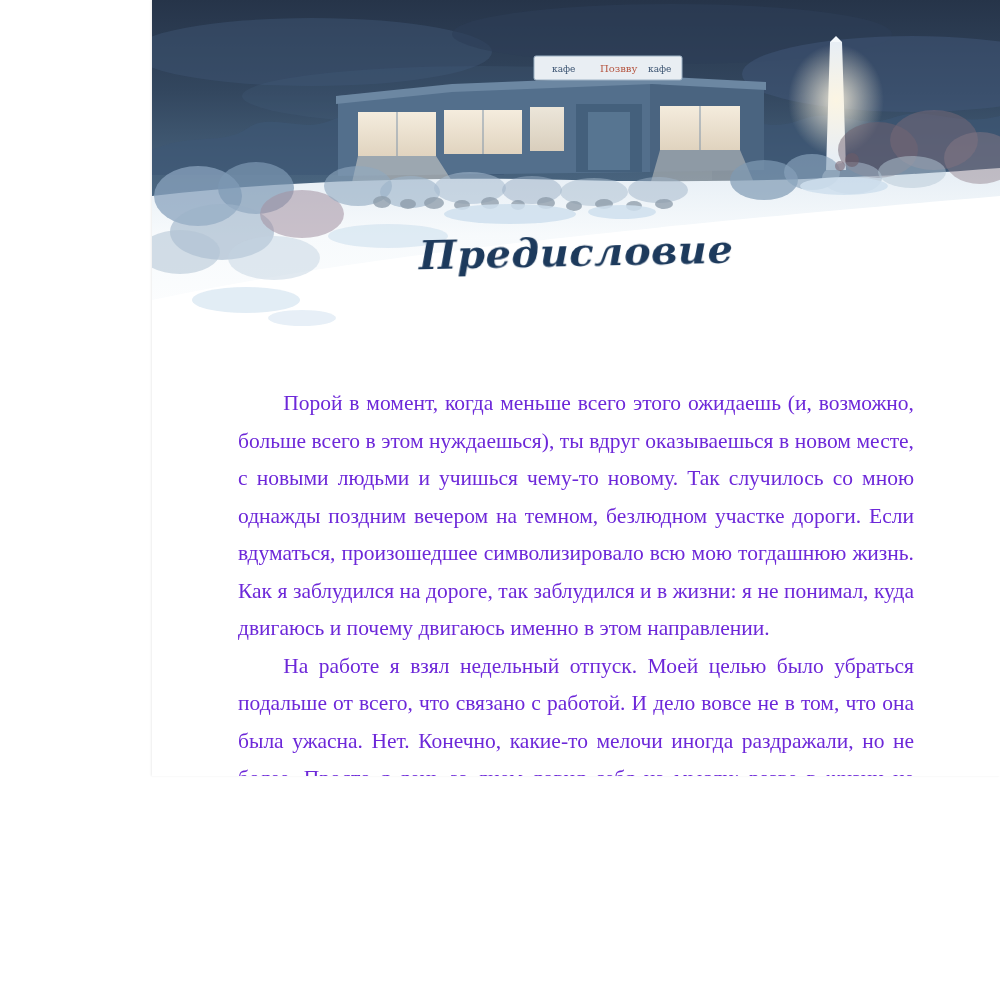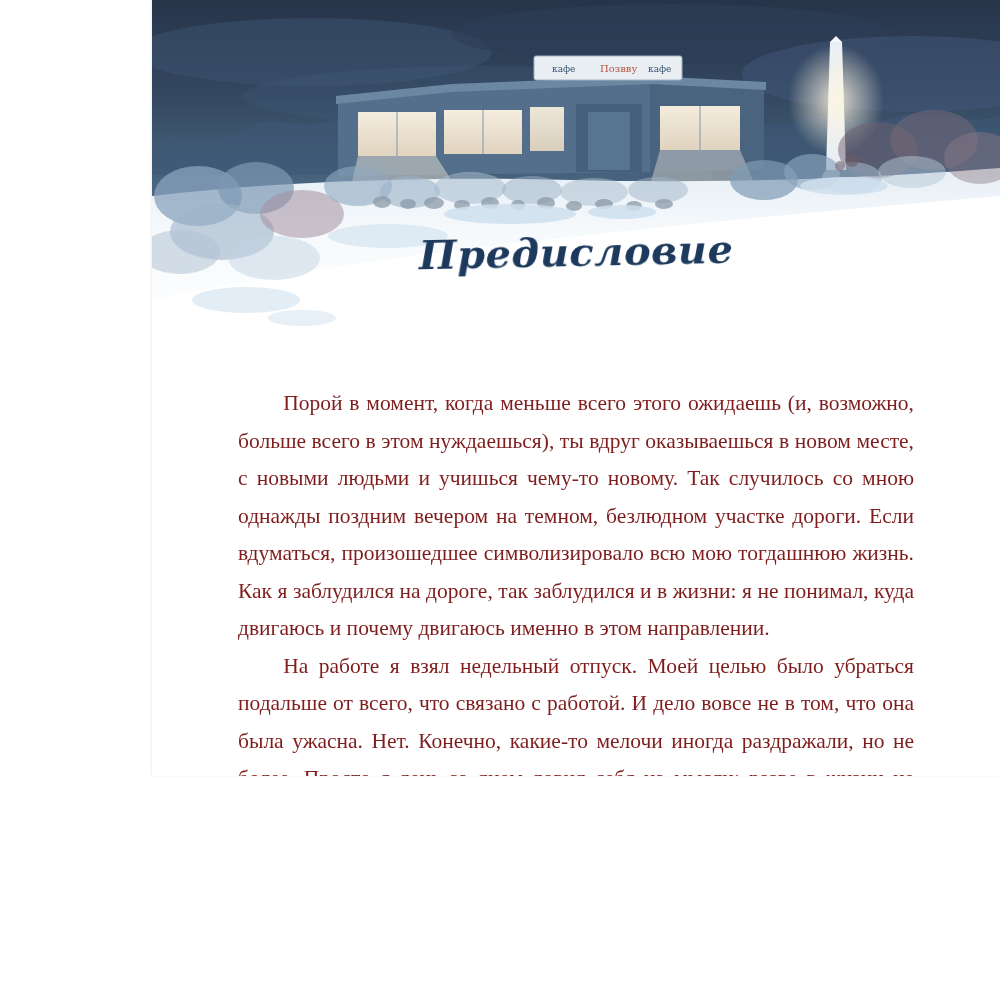--- a/index.html
+++ b/index.html
@@ -56,21 +56,21 @@
 
   
   .text-block {
     position: absolute;
     left: 86px;
     top: 385px;
     width: 676px;
     font-family: "Liberation Serif", serif;
     font-size: 21.5px;
     line-height: 37.5px;
-    color: #7f1d1d;
+    color: #6d28d9;
     text-align: justify;
     text-justify: inter-word;
     hyphens: manual;
   }
   .text-block p {
     margin: 0;
   }
   .text-block p.indent {
     text-indent: 2.1em;
   }

